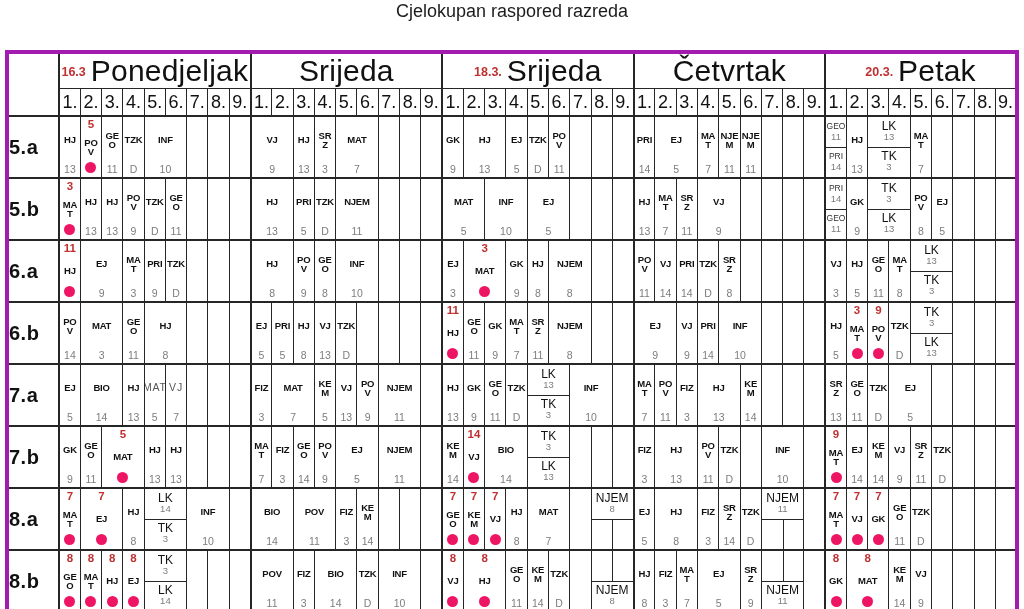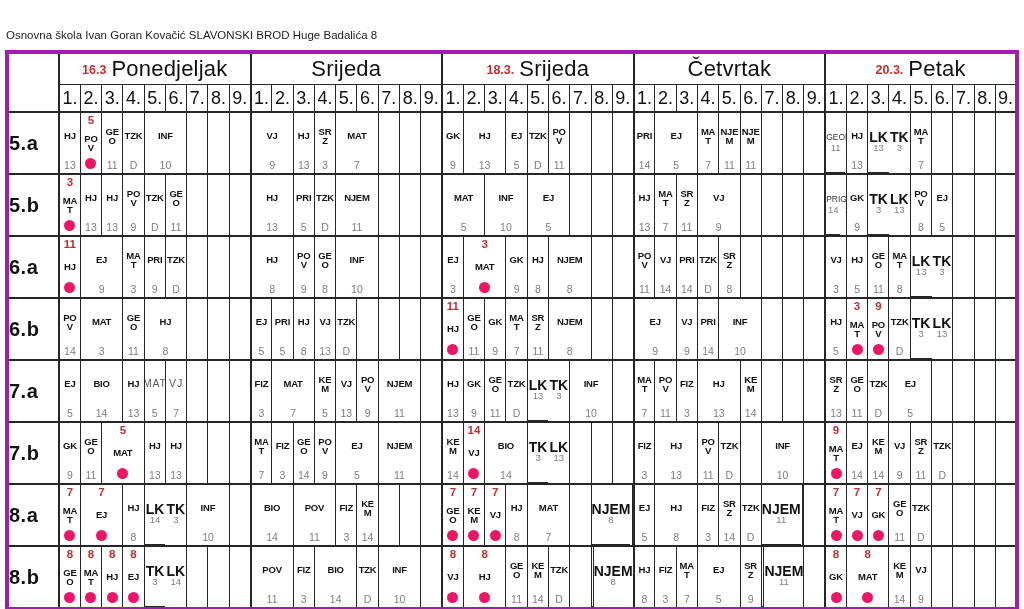--- a/index.html
+++ b/index.html
@@ -14,44 +14,44 @@
   .grid td{border:1px solid #262626;padding:0;overflow:hidden;vertical-align:middle;}
   td.corner{border-width:2px;}
   tr.dayrow td{height:30px;}
   tr.periodrow td{height:26px;}
   tr.cls td{height:60px;border-top-width:2px;}
   td.dstart{border-left-width:2px;}
   td.label{border-left-width:2px;border-right-width:2px;font-weight:bold;
            font-size:20px;letter-spacing:0.5px;}
   .dayhead{display:flex;align-items:center;justify-content:center;gap:5px;}
   .ddate{color:#c03030;font-weight:bold;font-size:12.5px;margin-top:2px;}
-  .dname{font-size:22px;letter-spacing:0.2px;}
+  .dname{font-size:30px;letter-spacing:0.2px;}
   td.pnum{font-size:18px;text-align:center;}
   .cw{height:60px;display:flex;flex-direction:column;align-items:center;}
   .red{color:#c03030;font-weight:bold;font-size:11.5px;line-height:13px;margin-top:1px;flex:0 0 auto;}
   .sub{flex:1 1 auto;display:flex;align-items:center;justify-content:center;
        font-weight:bold;font-size:9.5px;line-height:9px;white-space:pre-line;
        text-align:center;letter-spacing:-0.2px;}
   .sub.mu{font-weight:normal;color:#555;font-size:10.5px;letter-spacing:0.8px;}
   .room{color:#7d7d7d;font-size:10.5px;line-height:14px;margin-bottom:1px;flex:0 0 auto;}
   .dot{width:11px;height:11px;border-radius:50%;background:#ee1565;margin-bottom:4px;flex:0 0 auto;}
-  .sw{height:60px;display:flex;}
+  .sw{height:60px;display:flex;flex-direction:column;}
   .half{flex:1 1 50%;display:flex;flex-direction:column;align-items:center;
         justify-content:center;position:relative;}
   .half.top{border-bottom:1px solid #262626;}
-  .half .s{font-weight:bold;font-size:14px;line-height:9px;white-space:pre-line;text-align:center;}
+  .half .s{font-weight:normal;font-size:12px;line-height:9px;white-space:pre-line;text-align:center;}
   .half .r{color:#7d7d7d;font-size:9.5px;line-height:11px;}
   .half.lt .s{font-weight:normal;font-size:8.5px;color:#333;}
   .half.void::after{content:"";position:absolute;left:50%;top:0;bottom:0;width:1px;background:#262626;}
 </style>
 </head>
 <body>
 
 <div class="page">
-  <div class="subtitle">Osnovna škola Ivan Goran Kovačić SLAVONSKI BROD Huge Badalića 8</div>
+  <div class="title">Cjelokupan raspored razreda</div>
   <table class="grid">
     <colgroup id="cols">
         <col style="width: 52px;">
         <col>
         <col>
         <col>
         <col>
         <col>
         <col>
         <col>

